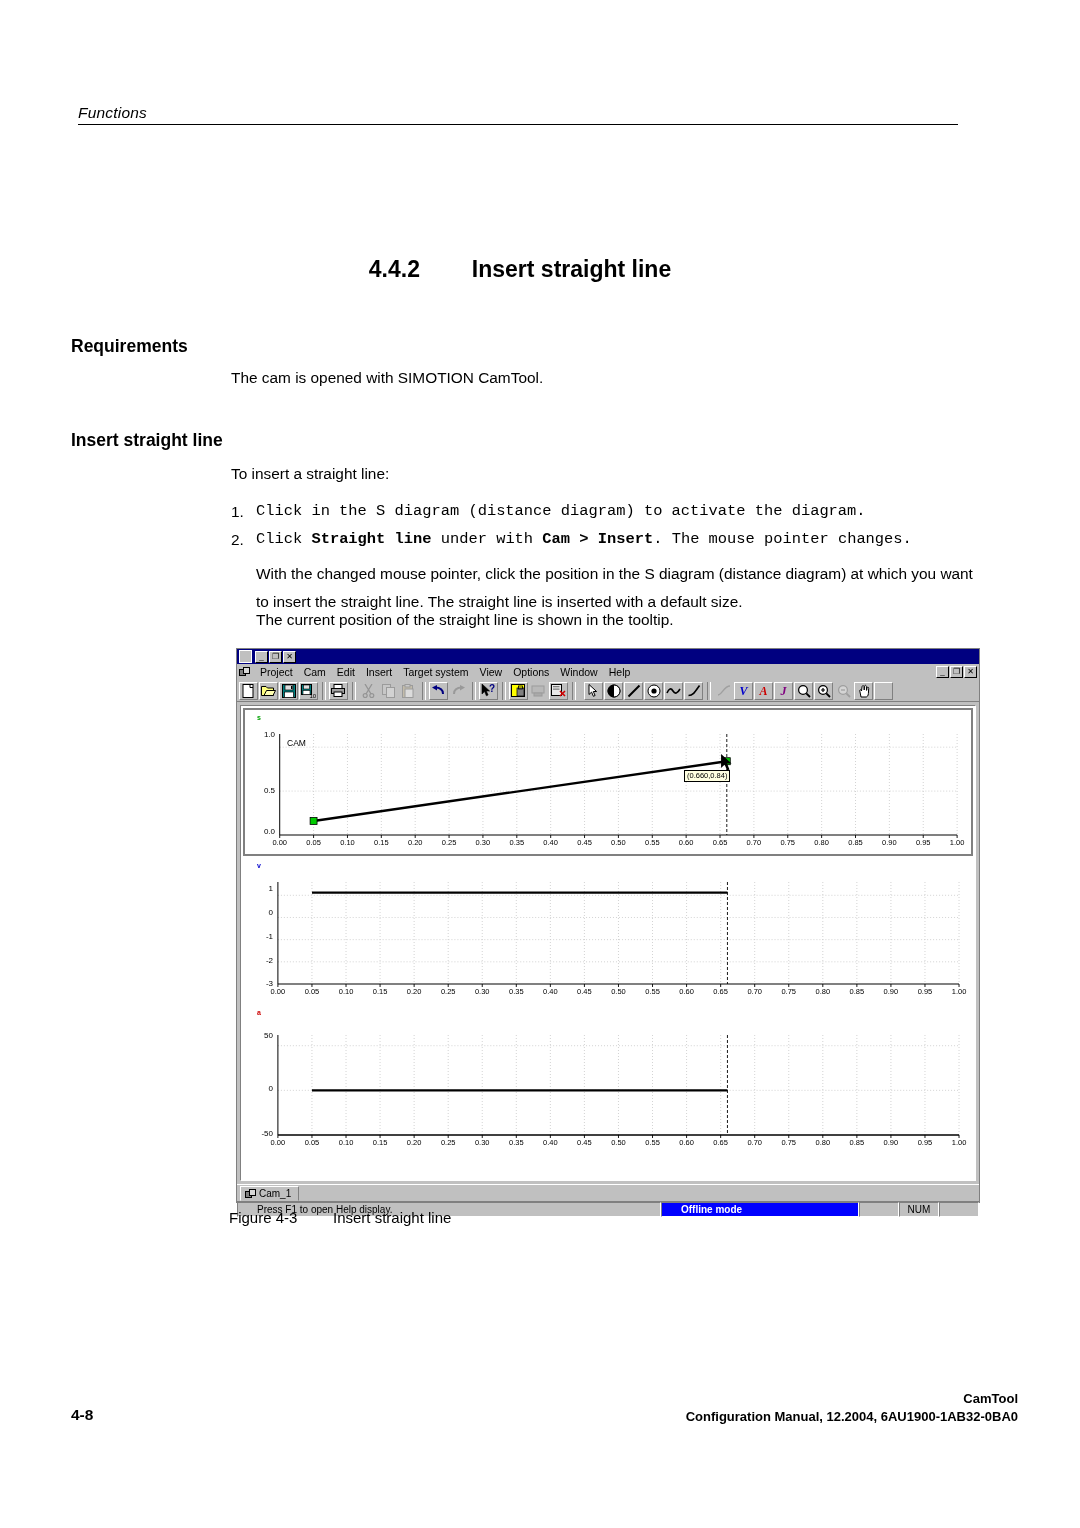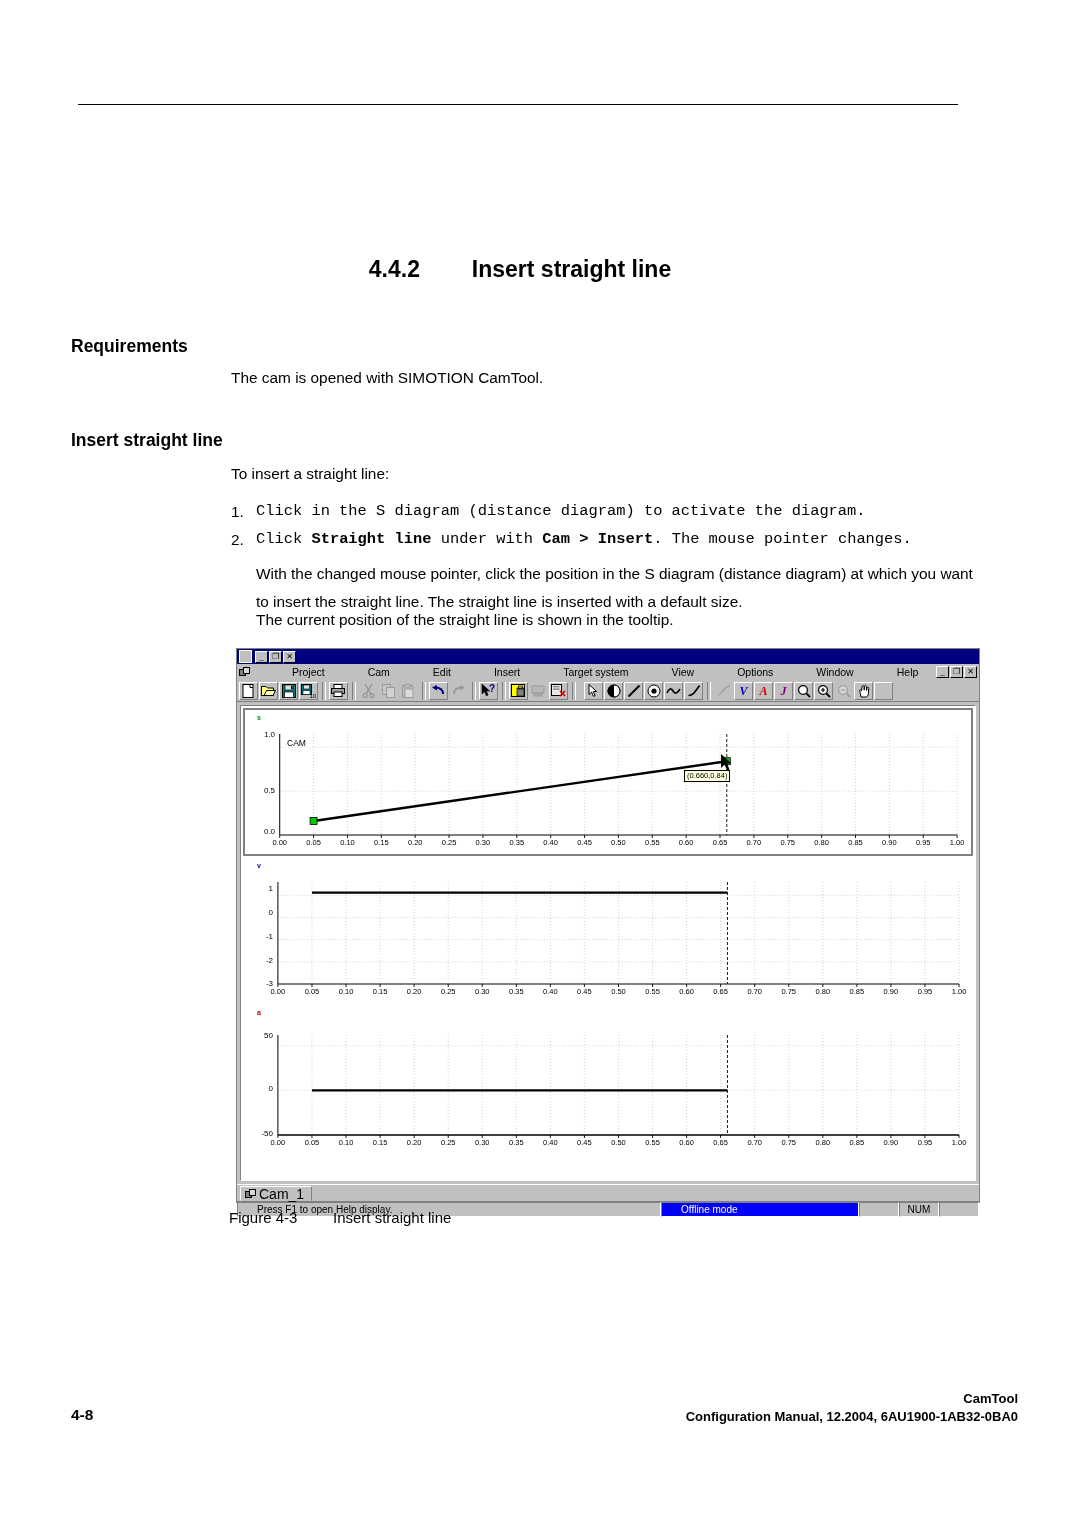--- a/index.html
+++ b/index.html
@@ -180,21 +180,20 @@
     position:absolute; left:4px; top:0;
     width:7px; height:7px;
     background:#d8d8d8;
     border:1px solid #000;
     box-sizing:border-box;
   }
   .menu-item {
     padding: 0 6px 0 5px;
     white-space: nowrap;
     color: #000;
-    margin-left: 32px;
   }
   #menubar .win-btns { margin-left: auto; }
 
   
   #toolbar {
     height: 22px;
     background: #c0c0c0;
     display: flex;
     align-items: center;
     padding-left: 2px;
@@ -312,21 +311,21 @@
     border-top: 1px solid #fff;
   }
   .doc-tab {
     height: 15px;
     background: #c0c0c0;
     border: 1px solid;
     border-color: #fff #808080 #c0c0c0 #fff;
     display: flex;
     align-items: center;
     padding: 0 7px 0 4px;
-    font-size: 14px;
+    font-size: 10px;
     box-sizing: border-box;
   }
   .doc-tab .tab-icon {
     width: 11px; height: 10px;
     margin-right: 3px;
     position: relative;
     flex: 0 0 11px;
   }
   .doc-tab .tab-icon::before {
     content:""; position:absolute; left:0; top:2px;
@@ -353,21 +352,21 @@
     box-sizing: border-box;
     display: flex;
     align-items: center;
     padding: 0 19px;
   }
   #sb-hint { flex: 1 1 auto; }
   #sb-mode {
     width: 198px;
     background: #0000ff;
     color: #fff;
-    font-weight: normal;
+    font-weight: bold;
     flex: 0 0 198px;
   }
   #sb-blank1 { width: 16px; flex: 0 0 16px; }
   #sb-num    { width: 36px; flex: 0 0 36px; justify-content: center; }
   #sb-blank2 { width: 18px; flex: 0 0 18px; }
 
   
   #figure-caption {
     position: absolute;
     left: 229px;
@@ -393,20 +392,21 @@
     font-size: 13px;
     line-height: 18px;
   }
   #footer-right .f-l1 { font-weight: bold; }
   #footer-right .f-l2 { font-weight: bold; }
 </style>
 </head>
 <body>
 
 <div id="page-header">
+  <div class="hdr-line1">Functions</div>
   <div class="hdr-rule"></div>
 </div>
 
 <div id="section-heading">
   <div class="sec-num">4.4.2</div>
   <div class="sec-title">Insert straight line</div>
 </div>
 
 <div class="sub-head" id="h-requirements">Requirements</div>
 <div class="body-text" id="p-requirements">The cam is opened with SIMOTION CamTool.</div>

